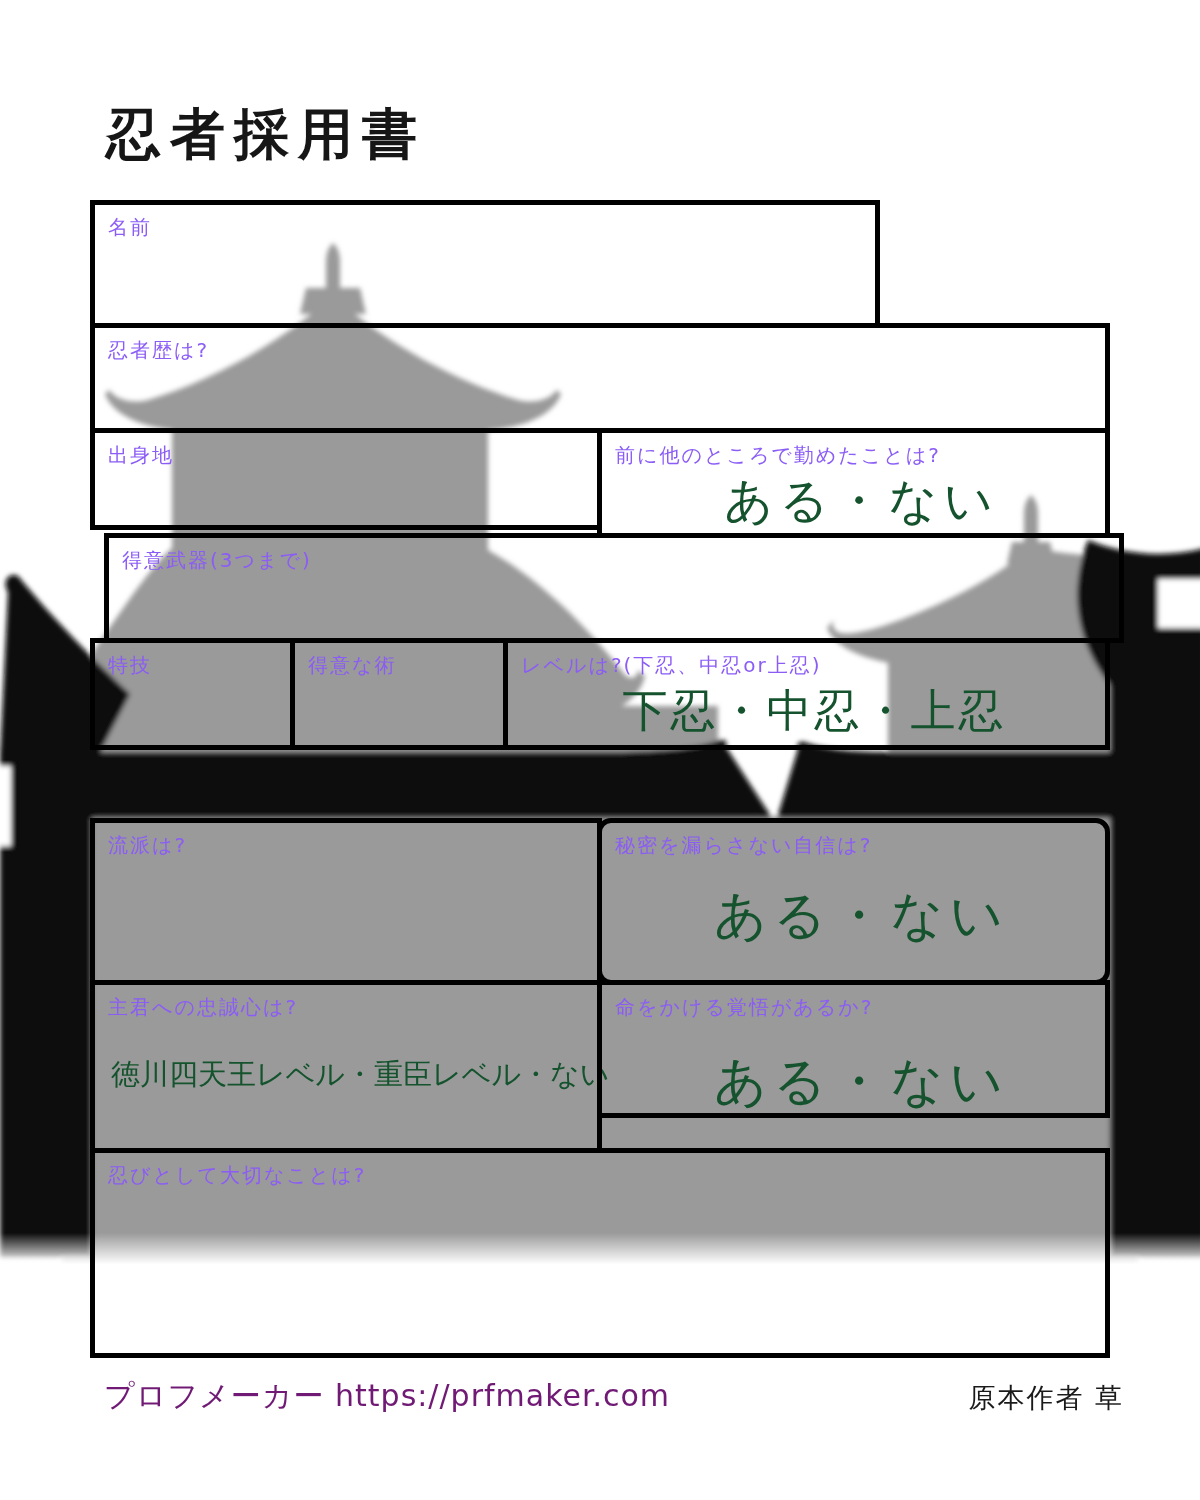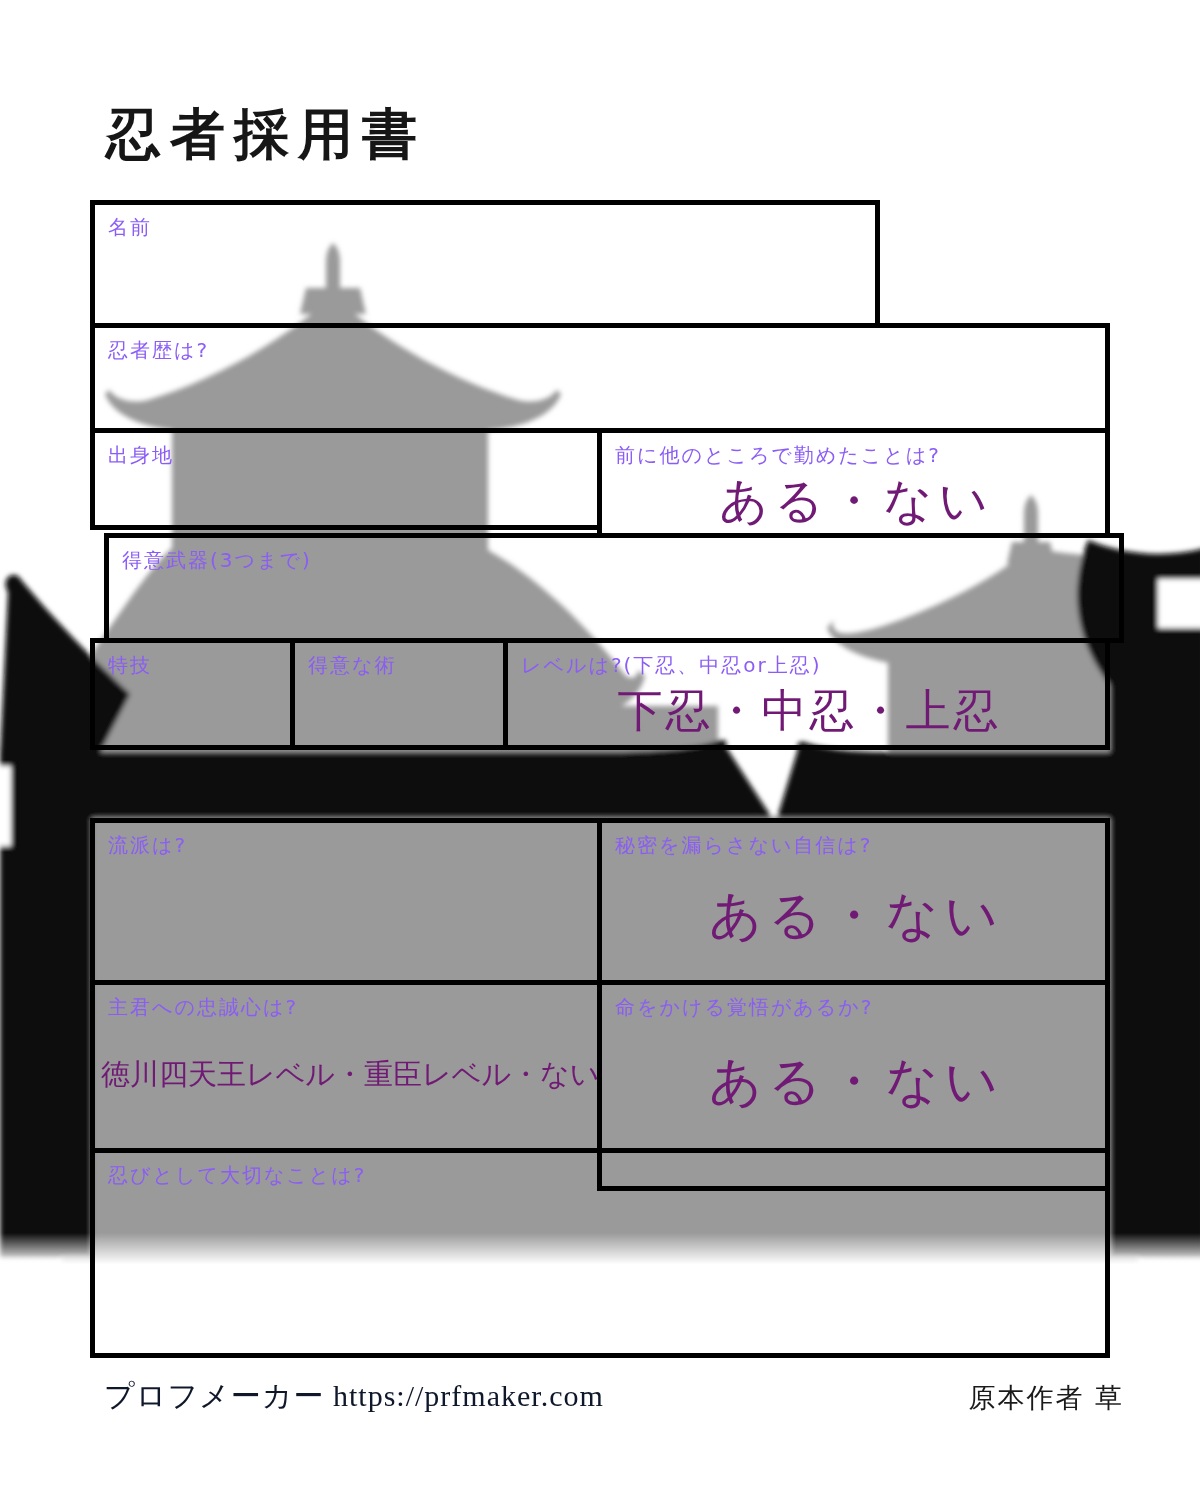--- a/index.html
+++ b/index.html
@@ -13,28 +13,28 @@
     letter-spacing:9px;color:#161616;white-space:nowrap;
   }
   .cell{
     position:absolute;border:5px solid #000;box-sizing:border-box;background:transparent;
   }
   .lbl{
     position:absolute;left:13px;top:9px;font-size:20px;letter-spacing:2px;
     color:#8b5cf6;white-space:nowrap;
   }
   .ans{
-    position:absolute;left:6px;right:0;text-align:center;color:#701a75;white-space:nowrap;
+    position:absolute;left:16px;right:0;text-align:center;color:#14532d;white-space:nowrap;
   }
   .ans-r3{top:36px;font-size:48px;letter-spacing:6px;}
   .ans-r5{top:38px;font-size:45px;letter-spacing:3px;}
   .ans-big{top:58px;font-size:52px;letter-spacing:6px;}
   .ans-loyal{top:70px;font-size:29px;letter-spacing:0px;}
   .footer-site{
-    position:absolute;left:104px;top:1376px;font-size:30px;letter-spacing:1px;color:#0f172a;white-space:nowrap;font-family:Liberation Serif, serif;
+    position:absolute;left:104px;top:1376px;font-size:30px;letter-spacing:1px;color:#701a75;white-space:nowrap;
   }
   .footer-author{
     position:absolute;right:76px;top:1380px;font-size:27px;letter-spacing:2px;color:#1a1a1a;white-space:nowrap;
   }
 </style>
 </head>
 <body>
 
 <div class="page">
 
@@ -154,30 +154,30 @@
     <div class="lbl">得意な術</div>
   </div>
   <div class="cell" style="left:503px;top:638px;width:607px;height:112px;">
     <div class="lbl">レベルは?(下忍、中忍or上忍)</div>
     <div class="ans ans-r5">下忍・中忍・上忍</div>
   </div>
 
   <div class="cell" style="left:90px;top:818px;width:512px;height:167px;">
     <div class="lbl">流派は?</div>
   </div>
-  <div class="cell" style="left:597px;top:818px;width:513px;height:167px;">
+  <div class="cell" style="left:597px;top:818px;width:513px;height:167px;border-radius:14px;">
     <div class="lbl">秘密を漏らさない自信は?</div>
     <div class="ans ans-big">ある・ない</div>
   </div>
 
   <div class="cell" style="left:90px;top:980px;width:512px;height:173px;padding-left:28px;">
     <div class="lbl">主君への忠誠心は?</div>
     <div class="ans ans-loyal">徳川四天王レベル・重臣レベル・ない</div>
   </div>
-  <div class="cell" style="left:597px;top:980px;width:513px;height:211px;padding-left:40px;">
+  <div class="cell" style="left:597px;top:980px;width:513px;height:138px;padding-left:40px;">
     <div class="lbl">命をかける覚悟があるか?</div>
     <div class="ans ans-big" style="top:62px;">ある・ない</div>
   </div>
 
   <div class="cell" style="left:90px;top:1148px;width:1020px;height:210px;">
     <div class="lbl">忍びとして大切なことは?</div>
   </div>
 
   <div class="footer-site">プロフメーカー https://prfmaker.com</div>
   <div class="footer-author">原本作者 草</div>

